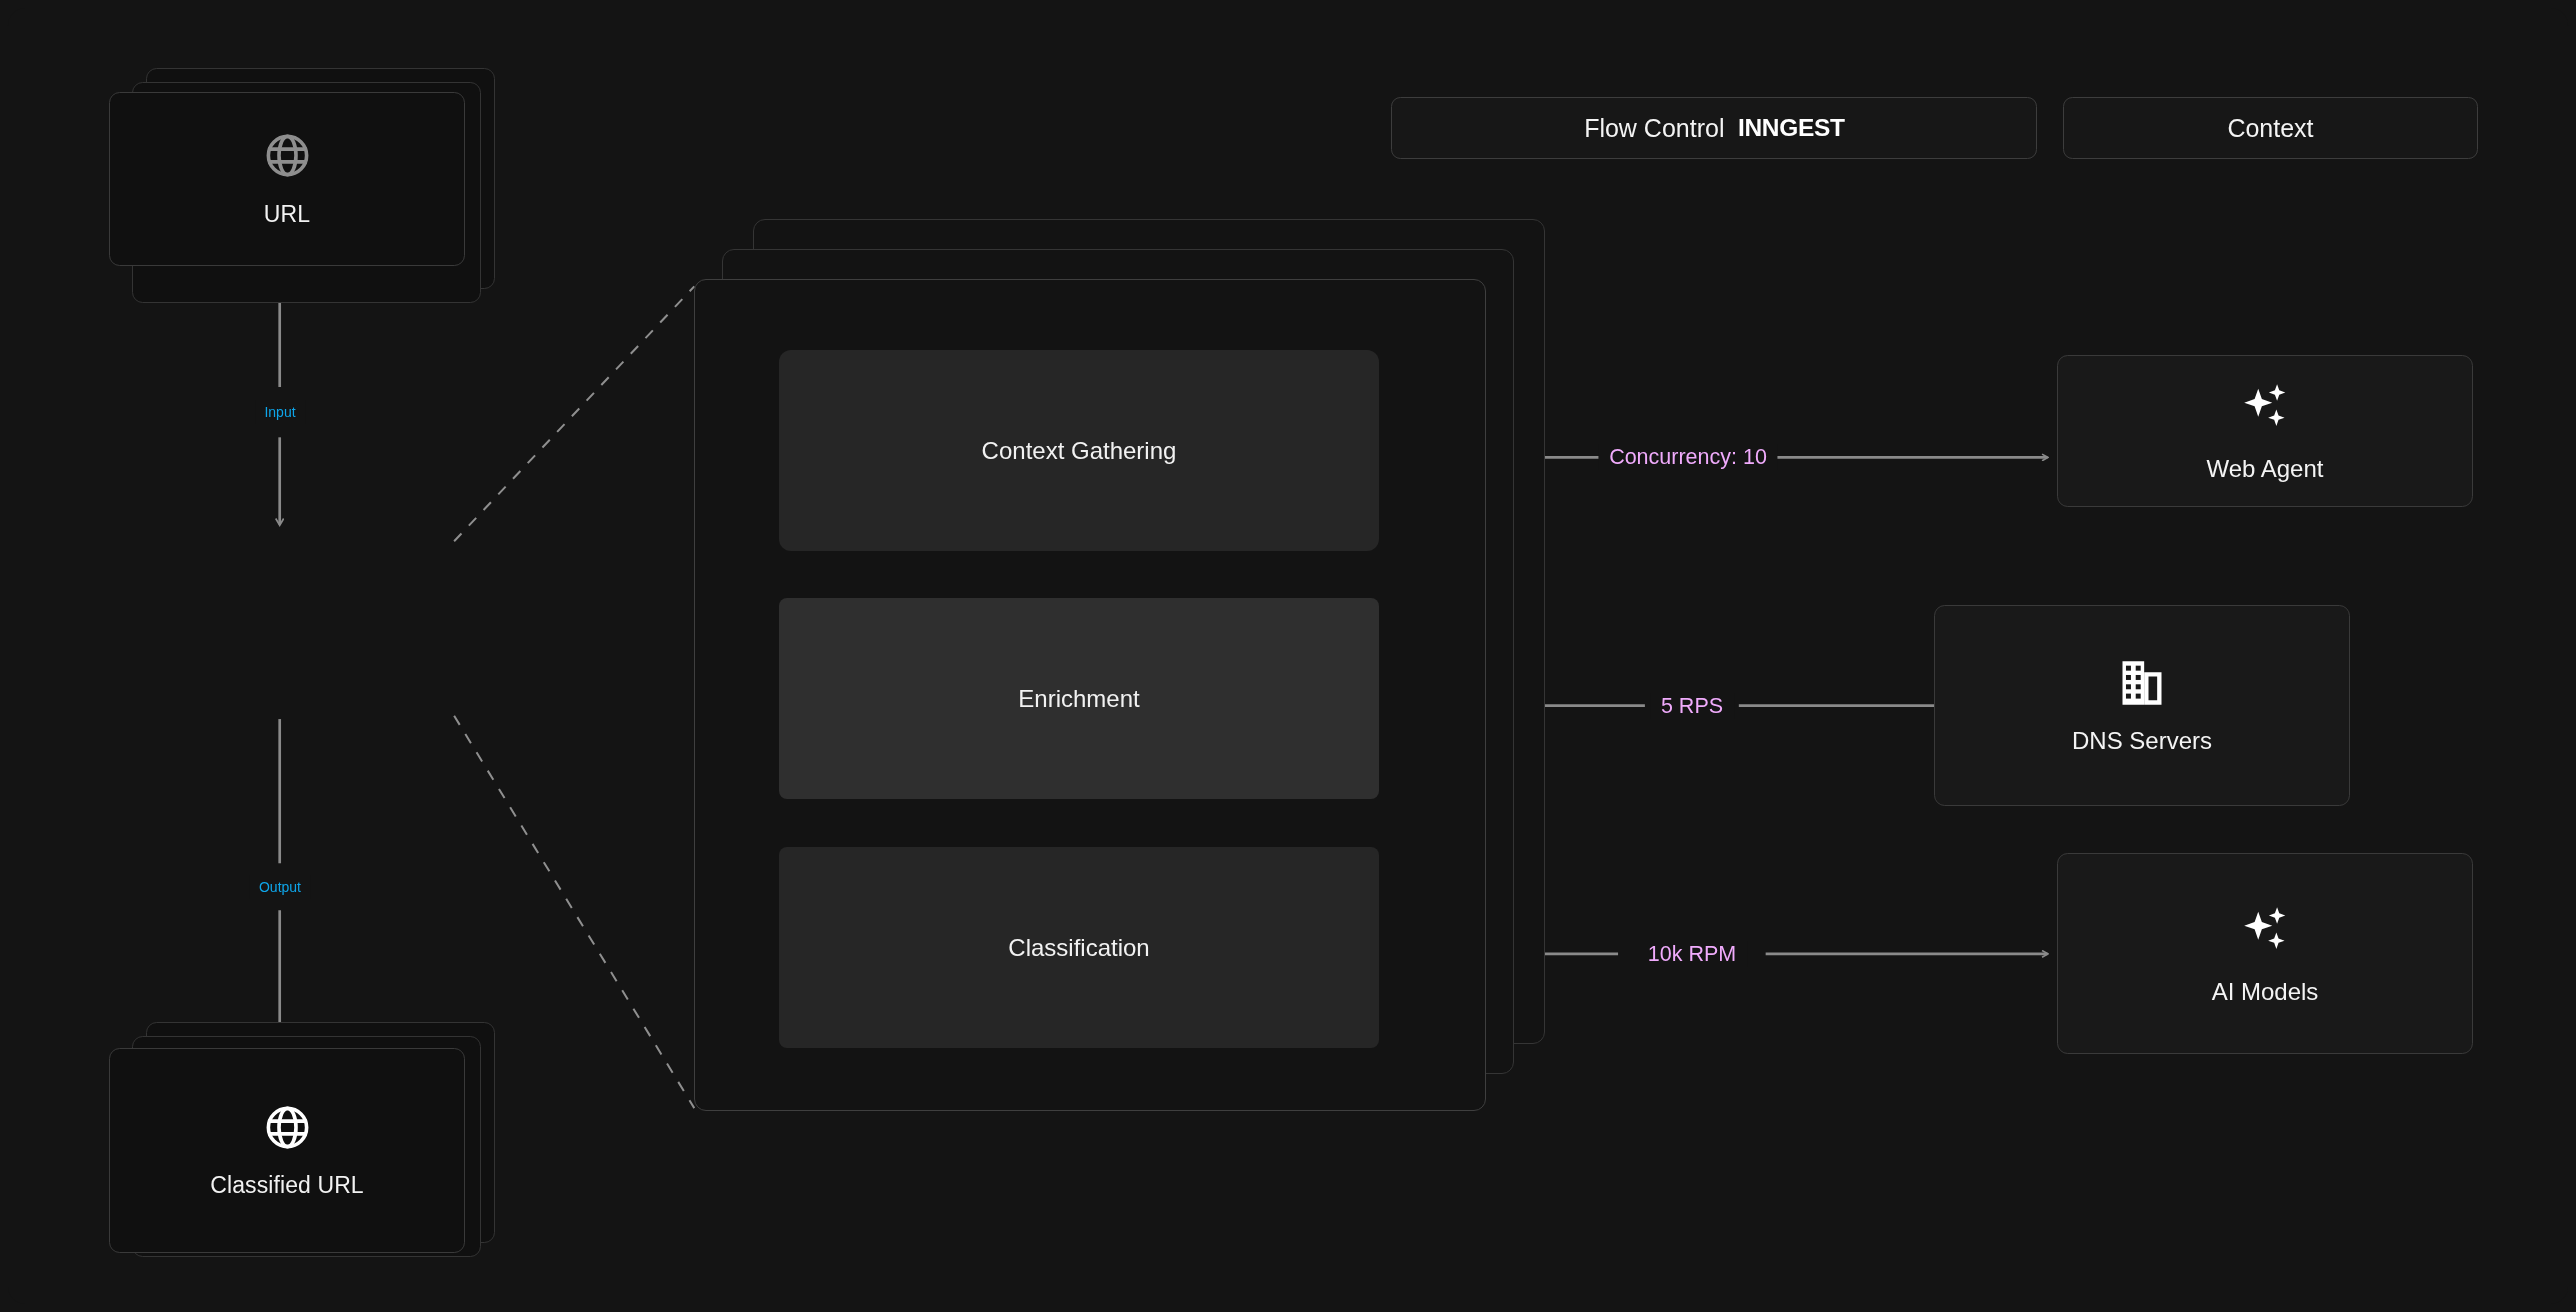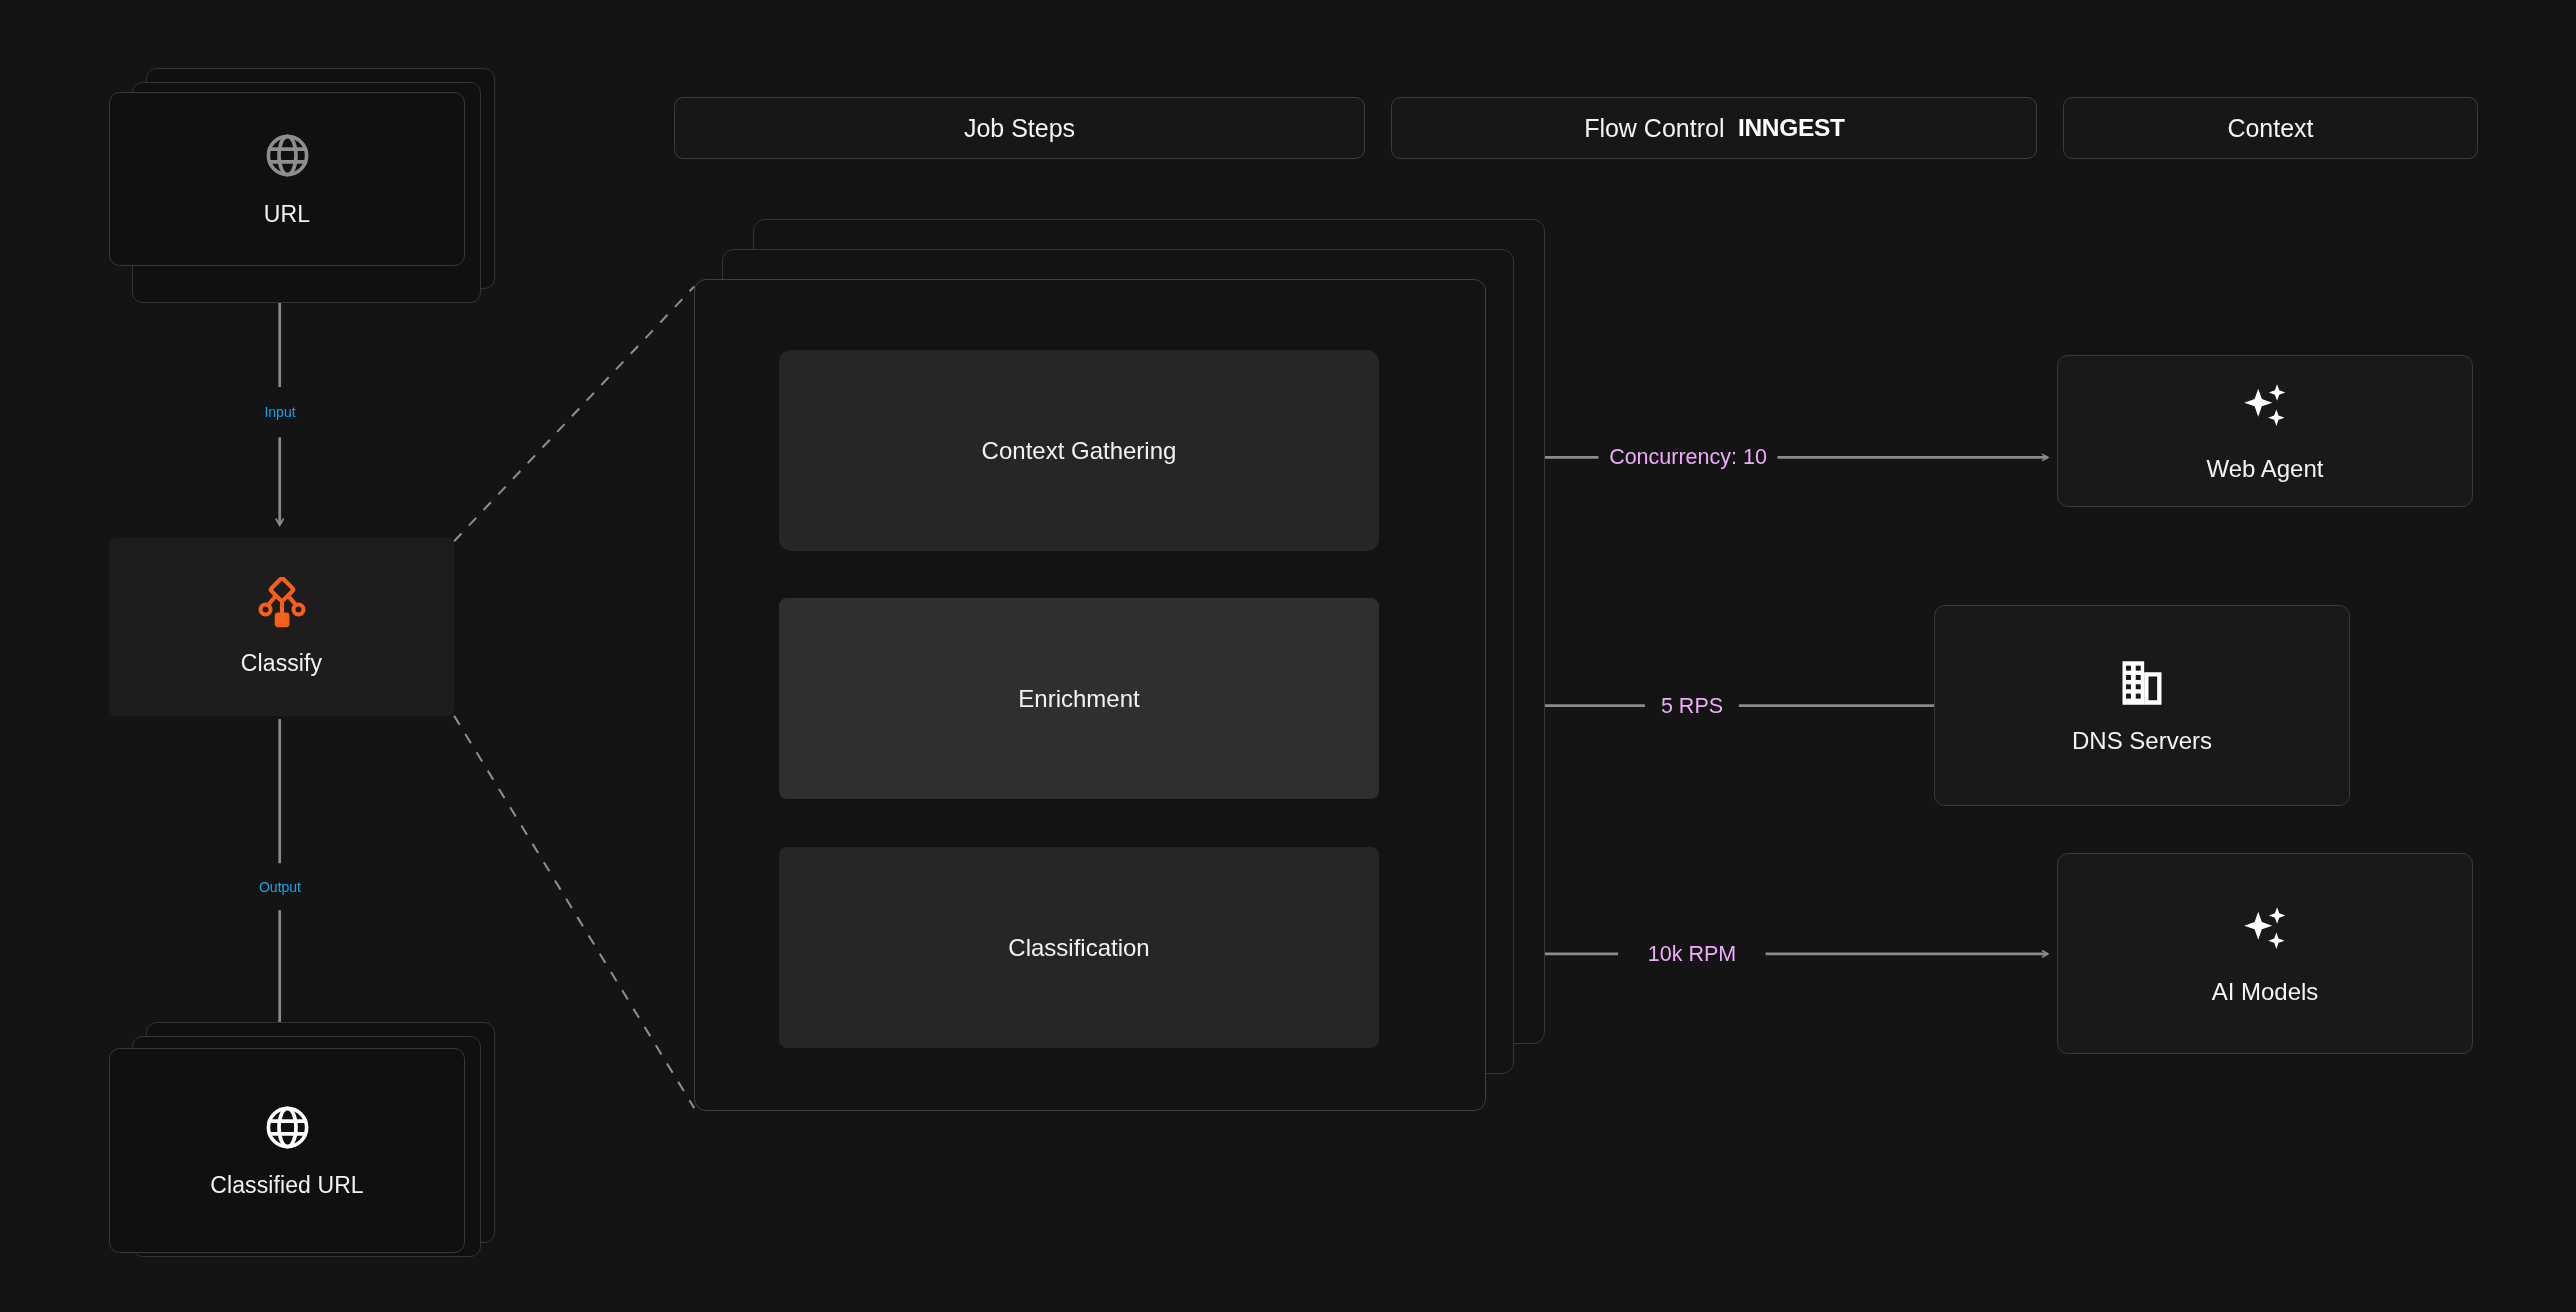--- a/index.html
+++ b/index.html
@@ -149,23 +149,20 @@
       <line x1="2055" y1="670" x2="2380" y2="670" stroke="#8a8a8a" stroke-width="4"></line>
       <line x1="2630" y1="670" x2="3040" y2="670" stroke="#8a8a8a" stroke-width="4" marker-end="url(#arrow)"></line>
 
       <line x1="2055" y1="1040" x2="2440" y2="1040" stroke="#8a8a8a" stroke-width="4"></line>
       <line x1="2580" y1="1040" x2="3040" y2="1040" stroke="#8a8a8a" stroke-width="4" marker-end="url(#arrow)"></line>
 
       <line x1="2055" y1="1410" x2="2400" y2="1410" stroke="#8a8a8a" stroke-width="4"></line>
       <line x1="2620" y1="1410" x2="3040" y2="1410" stroke="#8a8a8a" stroke-width="4" marker-end="url(#arrow)"></line>
     </svg>
 
-    <div class="tab" style="left:666px; top:89px; width:691px;">
-      <span class="tab-label">Job Steps</span>
-    </div>
 
     <div class="tab" style="left:1383px; top:89px; width:646px;">
       <span class="tab-label">Flow Control</span>
       <span class="brandmark">INNGEST</span>
     </div>
 
     <div class="tab" style="left:2055px; top:89px; width:415px;">
       <span class="tab-label">Context</span>
     </div>
 
@@ -178,34 +175,20 @@
           <ellipse cx="12" cy="12" rx="4" ry="9"></ellipse>
           <line x1="3" y1="9" x2="21" y2="9"></line>
           <line x1="3" y1="15" x2="21" y2="15"></line>
         </svg>
       </span>
       <span class="io-label">URL</span>
     </div>
 
     <div class="edge-label" style="left:272px; top:404px;">Input</div>
 
-    <div id="classify" style="left:101px; top:530px; width:345px; height:178px;">
-      <span>
-        <svg width="52" height="52" viewBox="0 0 24 24" fill="none" stroke="#F5601A" stroke-width="1.9" stroke-linejoin="round">
-          <rect x="8.1" y="1.9" width="7.8" height="7.8" rx="0.9" transform="rotate(45 12 5.8)"></rect>
-          <circle cx="4.4" cy="15" r="2.3"></circle>
-          <circle cx="19.6" cy="15" r="2.3"></circle>
-          <rect x="9.6" y="17.3" width="4.9" height="4.9" rx="0.5" fill="#F5601A" stroke="#F5601A"></rect>
-          <path d="M9.2 8.6 L5.6 12.9"></path>
-          <path d="M14.8 8.6 L18.4 12.9"></path>
-          <path d="M12 10.2 L12 17.3"></path>
-        </svg>
-      </span>
-      <span class="io-label">Classify</span>
-    </div>
 
     <div class="edge-label" style="left:272px; top:879px;">Output</div>
 
     <div class="ghost" style="left:138px; top:1014px; width:349px; height:221px;"></div>
     <div class="ghost" style="left:124px; top:1028px; width:349px; height:221px;"></div>
     <div class="card io-card" style="left:101px; top:1040px; width:356px; height:205px;">
       <span>
         <svg width="51" height="51" viewBox="0 0 24 24" fill="none" stroke="#ffffff" stroke-width="1.7">
           <circle cx="12" cy="12" r="9"></circle>
           <ellipse cx="12" cy="12" rx="4" ry="9"></ellipse>

